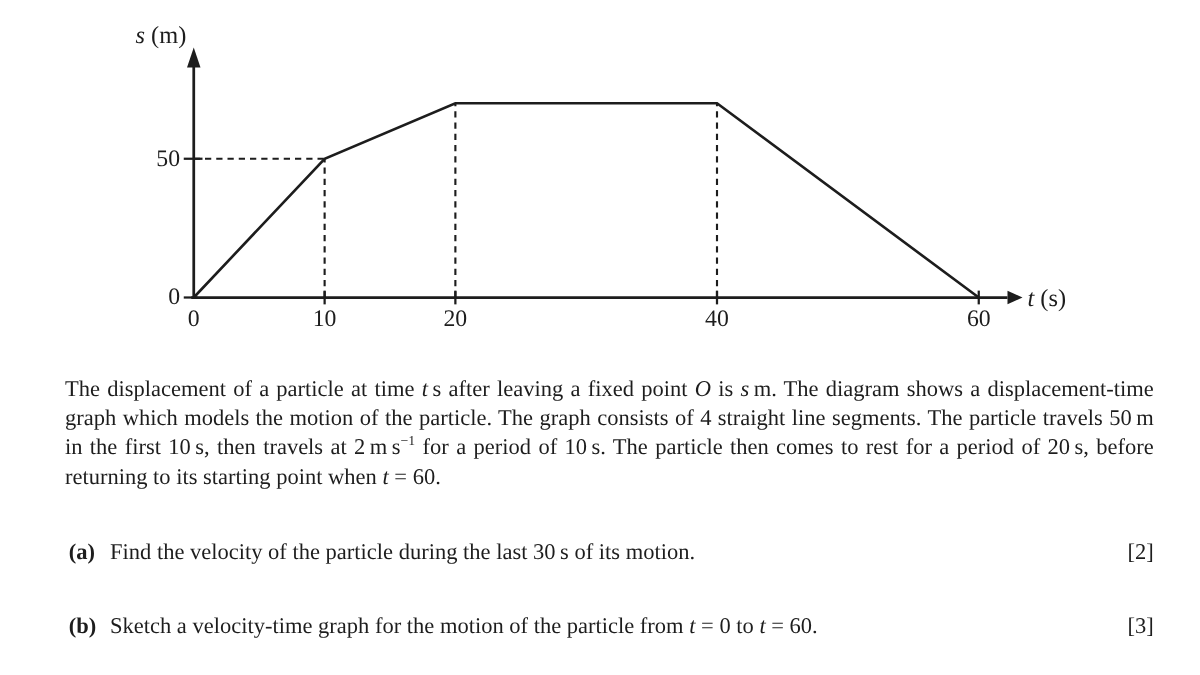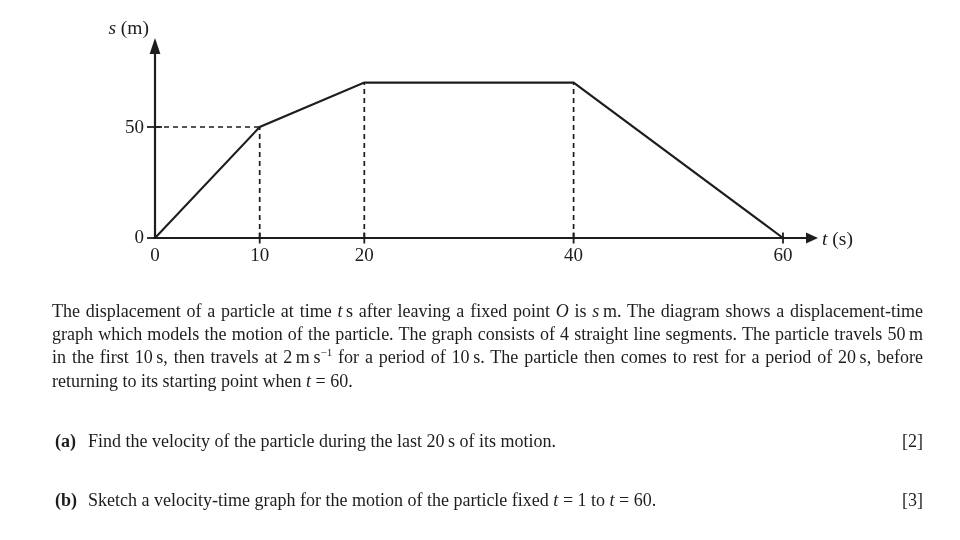--- a/index.html
+++ b/index.html
@@ -59,23 +59,23 @@
       <line x1="147" y1="127.0" x2="162" y2="127.0" stroke="#1d1d1d" stroke-width="1.8"></line>
       <text x="144" y="133.0" text-anchor="end" font-size="19" fill="#1d1d1d">50</text>
       <text x="149" y="34" text-anchor="end" font-size="19.5" fill="#1d1d1d"><tspan font-style="italic">s</tspan><tspan> (m)</tspan></text>
       <text x="822" y="245" font-size="19.5" fill="#1d1d1d"><tspan font-style="italic">t</tspan><tspan> (s)</tspan></text>
     </svg>
 
   <p class="para"><span>The displacement of a particle at time </span><span style="font-style: italic;">t</span><span> s after leaving a fixed point </span><span style="font-style: italic;">O</span><span> is </span><span style="font-style: italic;">s</span><span> m. The diagram shows a displacement-time graph which models the motion of the particle. The graph consists of 4 straight line segments. The particle travels 50 m in the first 10 s, then travels at 2 m s</span><sup>−1</sup><span> for a period of 10 s. The particle then comes to rest for a period of 20 s, before returning to its starting point when </span><span style="font-style: italic;">t</span><span> = 60.</span></p>
 
   <div class="q" id="qa">
     <span class="qlabel">(a)</span>
-    <span class="qtext"><span>Find the velocity of the particle during the last 20 s of its motion.</span></span>
+    <span class="qtext"><span>Find the velocity of the particle during the last 30 s of its motion.</span></span>
     <span class="qmark">[2]</span>
   </div>
 
   <div class="q" id="qb">
     <span class="qlabel">(b)</span>
-    <span class="qtext"><span>Sketch a velocity-time graph for the motion of the particle fixed </span><span style="font-style: italic;">t</span><span> = 1 to </span><span style="font-style: italic;">t</span><span> = 60.</span></span>
+    <span class="qtext"><span>Sketch a velocity-time graph for the motion of the particle from </span><span style="font-style: italic;">t</span><span> = 0 to </span><span style="font-style: italic;">t</span><span> = 60.</span></span>
     <span class="qmark">[3]</span>
   </div>
 
 </div>
 
 </body></html>

